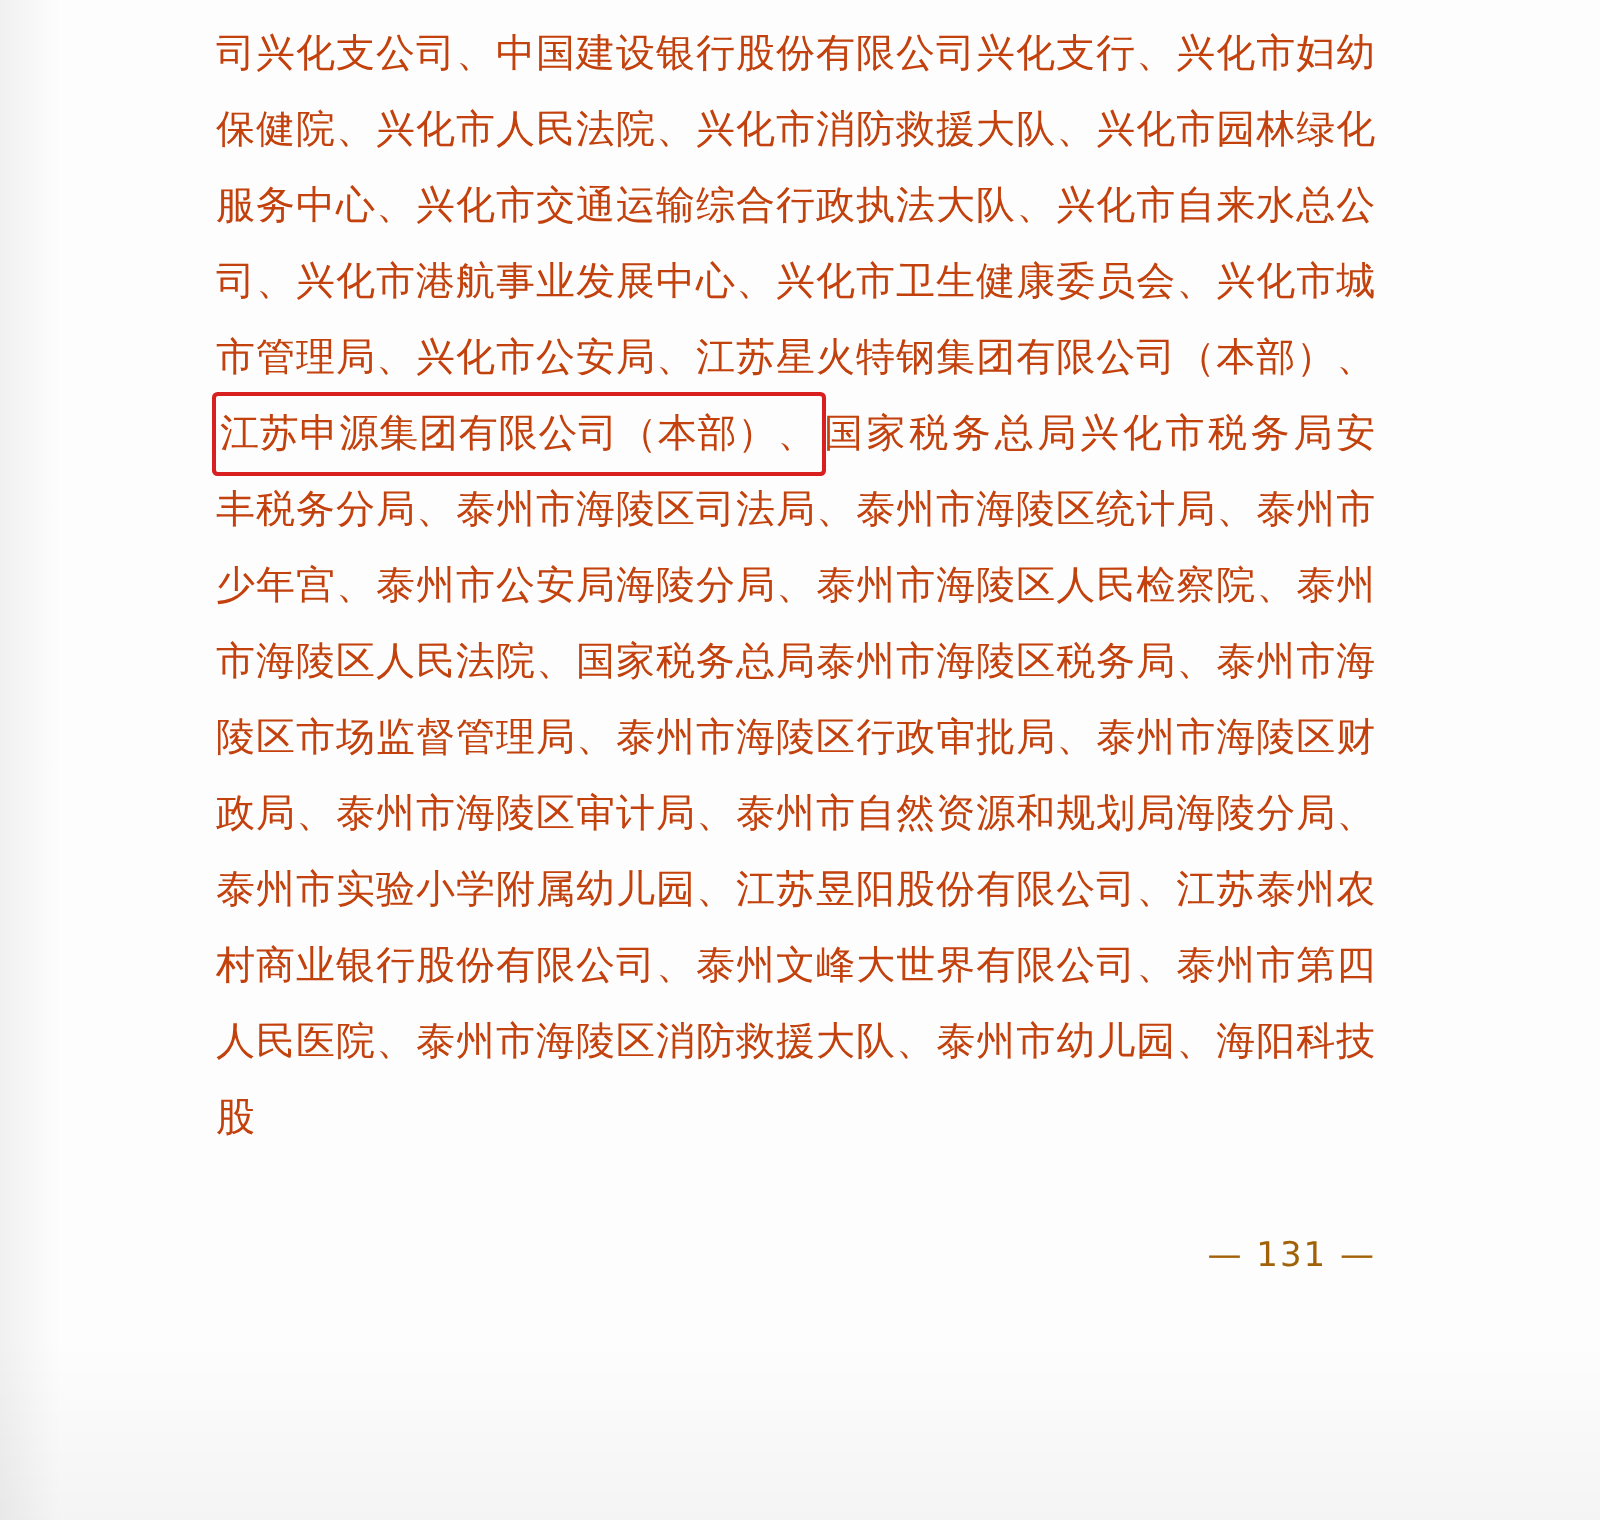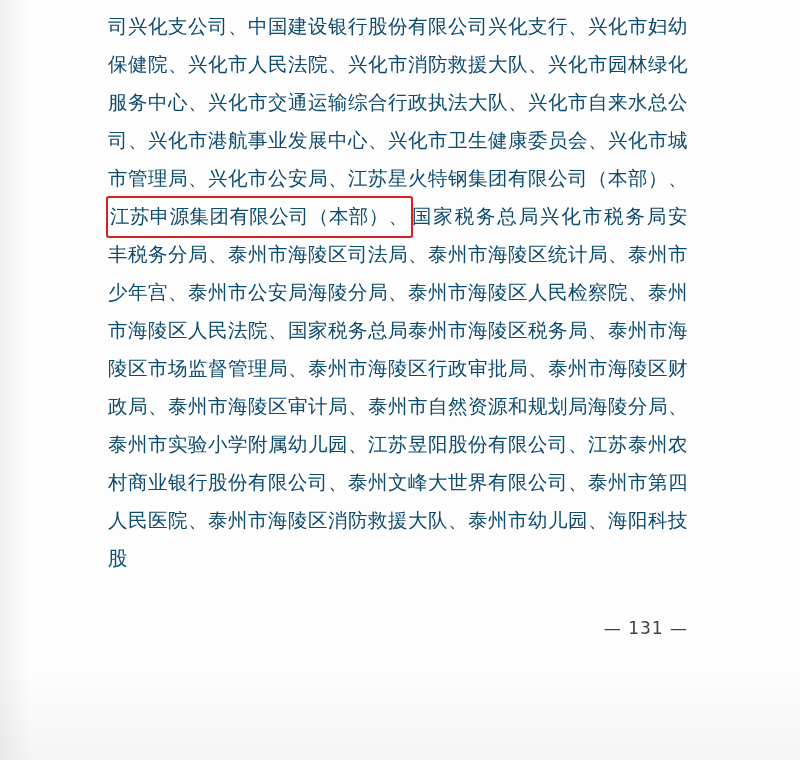--- a/index.html
+++ b/index.html
@@ -22,42 +22,42 @@
   .page-body {
     position: absolute;
     left: 108px;
     top: 8px;
     width: 580px;
   }
   .text-block {
     font-family: "DejaVu Sans", sans-serif;
     font-size: 19.5px;
     line-height: 38px;
-    color: #0c4a6e;
+    color: #c2410c;
     letter-spacing: 0.4px;
     text-align: justify;
     text-justify: inter-character;
     word-break: break-all;
   }
   .highlight {
     position: relative;
     display: inline-block;
     padding: 0 2px;
     box-shadow: 0 0 0 2px #d82020;
     border-radius: 1px;
   }
   .page-number {
     position: absolute;
     left: 108px;
     top: 618px;
     width: 580px;
     text-align: right;
     font-family: "DejaVu Sans", sans-serif;
     font-size: 17px;
-    color: #404040;
+    color: #a16207;
     letter-spacing: 1px;
   }
   .edge-shade-left {
     position: absolute;
     left: 0;
     top: 0;
     width: 30px;
     height: 760px;
     background: linear-gradient(to right, rgba(0,0,0,0.05), rgba(0,0,0,0));
     pointer-events: none;

